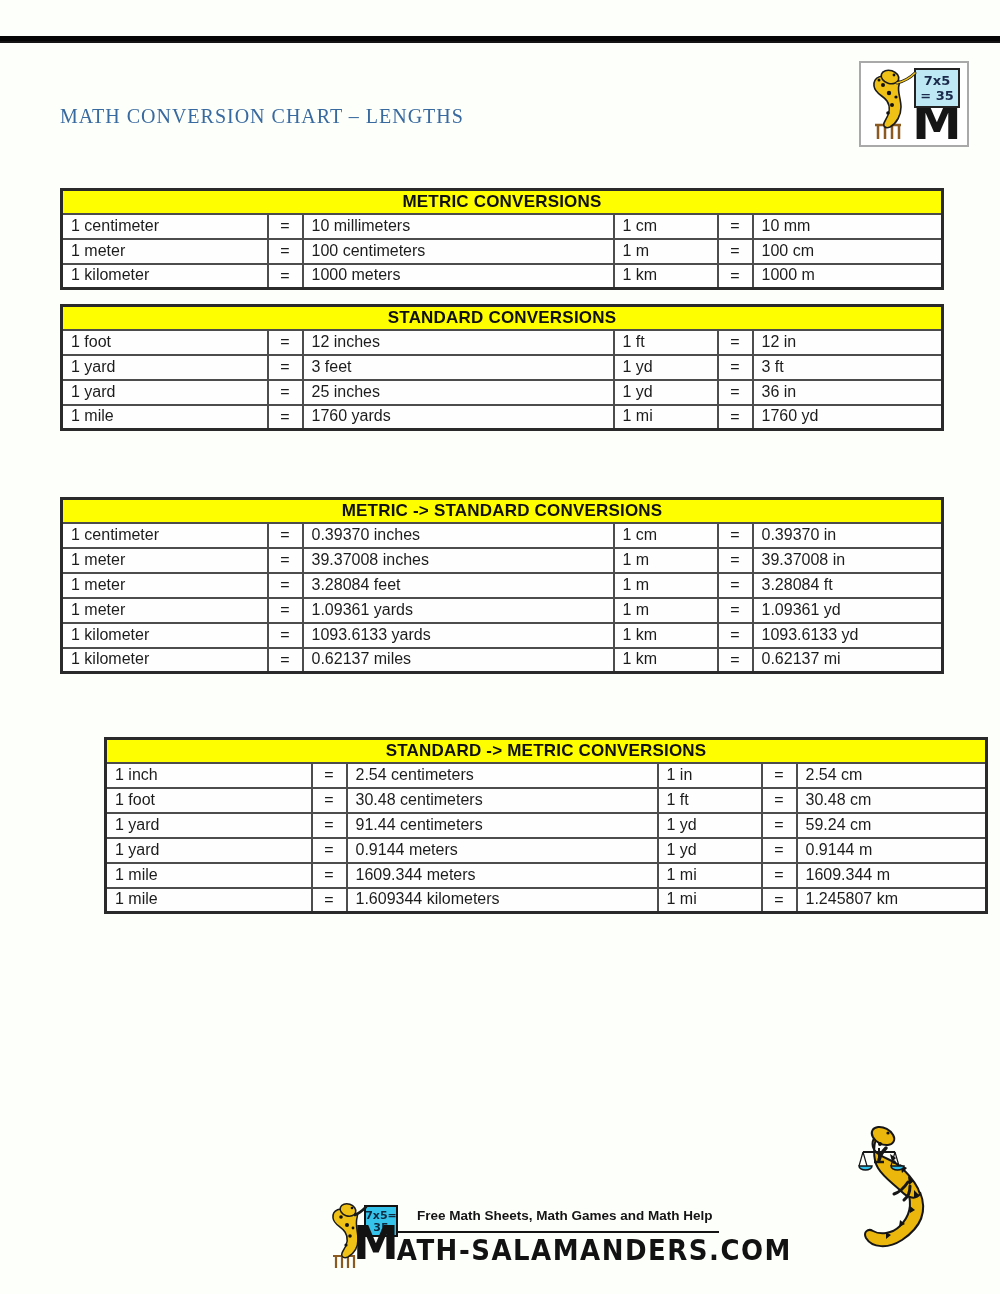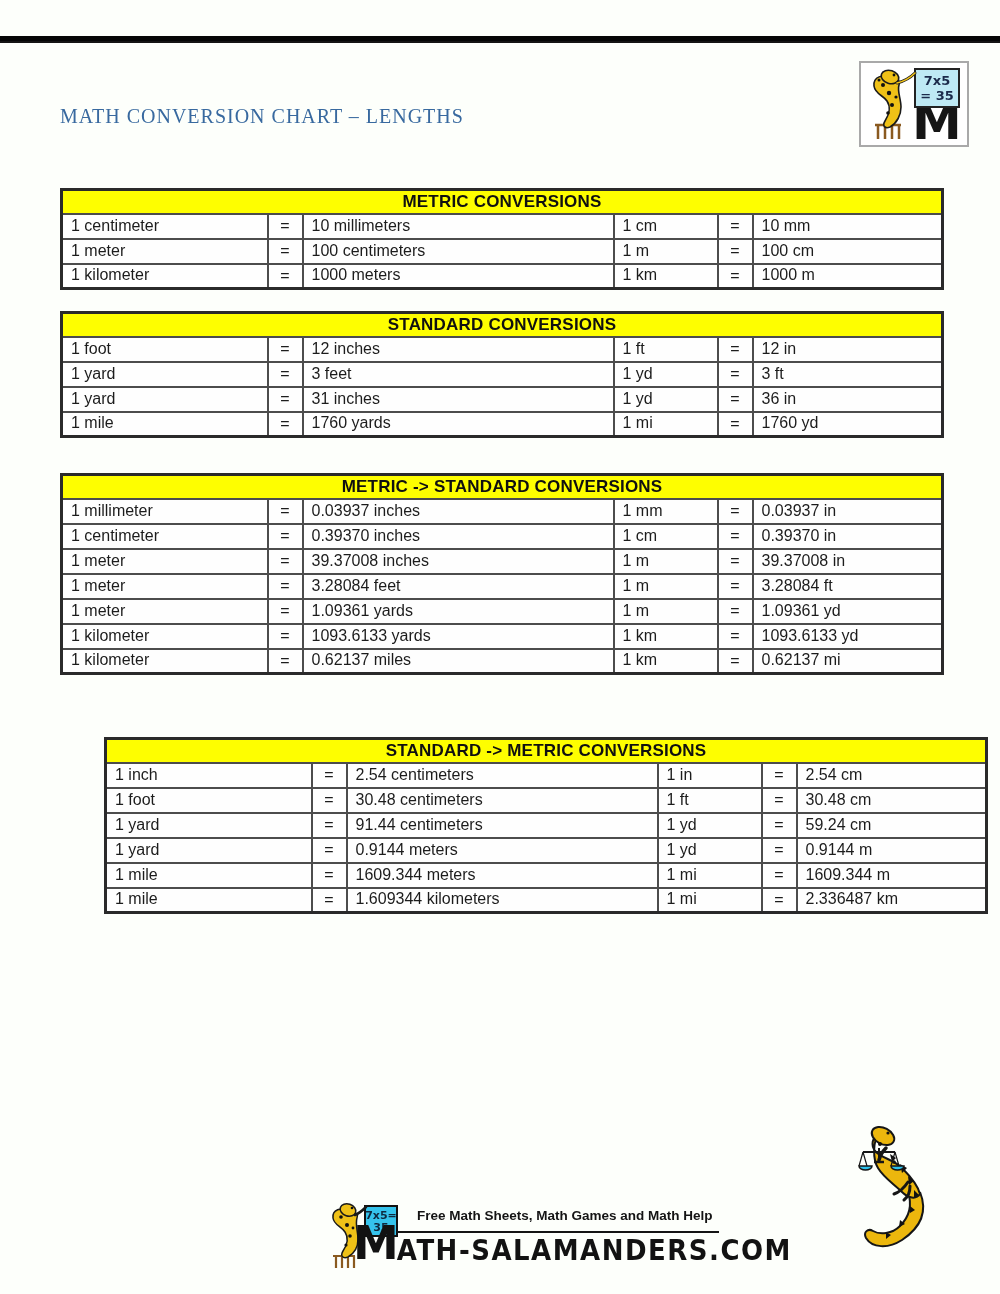--- a/index.html
+++ b/index.html
@@ -62,22 +62,22 @@
   .conv-table td {
     height: 25px;
     font-size: 16px;
     color: #1c1c1c;
     padding: 1px 8px 2px 8px;
     text-align: left;
     vertical-align: middle;
   }
   .conv-table td.c1, .conv-table td.c4 { text-align: center; padding: 1px 2px; }
   #table-0 { top: 188px; }
-  #table-1 { top: 311px; }
-  #table-2 { top: 473px; }
+  #table-1 { top: 304px; }
+  #table-2 { top: 497px; }
   #table-3 { top: 737px; margin-left: 44px; }
 
   
   .footer-logo {
     position: absolute; left: 325px; top: 1198px;
     width: 400px; height: 78px;
   }
   .footer-salamander { position: absolute; left: 0; top: 0; }
   .footer-tagline {
     position: absolute; left: 92px; top: 10px; width: 270px;
@@ -214,21 +214,21 @@
         <td class="c0">1 yard</td>
         <td class="c1">=</td>
         <td class="c2">3 feet</td>
         <td class="c3">1 yd</td>
         <td class="c4">=</td>
         <td class="c5">3 ft</td>
       </tr>
       <tr>
         <td class="c0">1 yard</td>
         <td class="c1">=</td>
-        <td class="c2">31 inches</td>
+        <td class="c2">25 inches</td>
         <td class="c3">1 yd</td>
         <td class="c4">=</td>
         <td class="c5">36 in</td>
       </tr>
       <tr>
         <td class="c0">1 mile</td>
         <td class="c1">=</td>
         <td class="c2">1760 yards</td>
         <td class="c3">1 mi</td>
         <td class="c4">=</td>
@@ -246,28 +246,20 @@
       <col style="width:35px">
       <col style="width:190px">
     </colgroup>
   <thead>
       <tr>
         <th class="tbl-title" colspan="6">METRIC -&gt; STANDARD CONVERSIONS</th>
       </tr>
     </thead>
   <tbody class="rows">
       <tr>
-        <td class="c0">1 millimeter</td>
-        <td class="c1">=</td>
-        <td class="c2">0.03937 inches</td>
-        <td class="c3">1 mm</td>
-        <td class="c4">=</td>
-        <td class="c5">0.03937 in</td>
-      </tr>
-      <tr>
         <td class="c0">1 centimeter</td>
         <td class="c1">=</td>
         <td class="c2">0.39370 inches</td>
         <td class="c3">1 cm</td>
         <td class="c4">=</td>
         <td class="c5">0.39370 in</td>
       </tr>
       <tr>
         <td class="c0">1 meter</td>
         <td class="c1">=</td>
@@ -365,21 +357,21 @@
         <td class="c3">1 mi</td>
         <td class="c4">=</td>
         <td class="c5">1609.344 m</td>
       </tr>
       <tr>
         <td class="c0">1 mile</td>
         <td class="c1">=</td>
         <td class="c2">1.609344 kilometers</td>
         <td class="c3">1 mi</td>
         <td class="c4">=</td>
-        <td class="c5">2.336487 km</td>
+        <td class="c5">1.245807 km</td>
       </tr>
     </tbody>
 </table>
 
 <div class="footer-logo">
   <svg class="footer-salamander" width="76" height="74" viewBox="0 0 76 74">
 
     <rect x="40" y="8" width="32" height="30" fill="#35c3ec" stroke="#111" stroke-width="2"></rect>
     <text x="56" y="21" text-anchor="middle" font-family="DejaVu Sans, sans-serif" font-size="11" font-weight="bold" fill="#0e2a40">7x5=</text>
     <text x="56" y="33" text-anchor="middle" font-family="DejaVu Sans, sans-serif" font-size="11" font-weight="bold" fill="#0e2a40">35</text>

